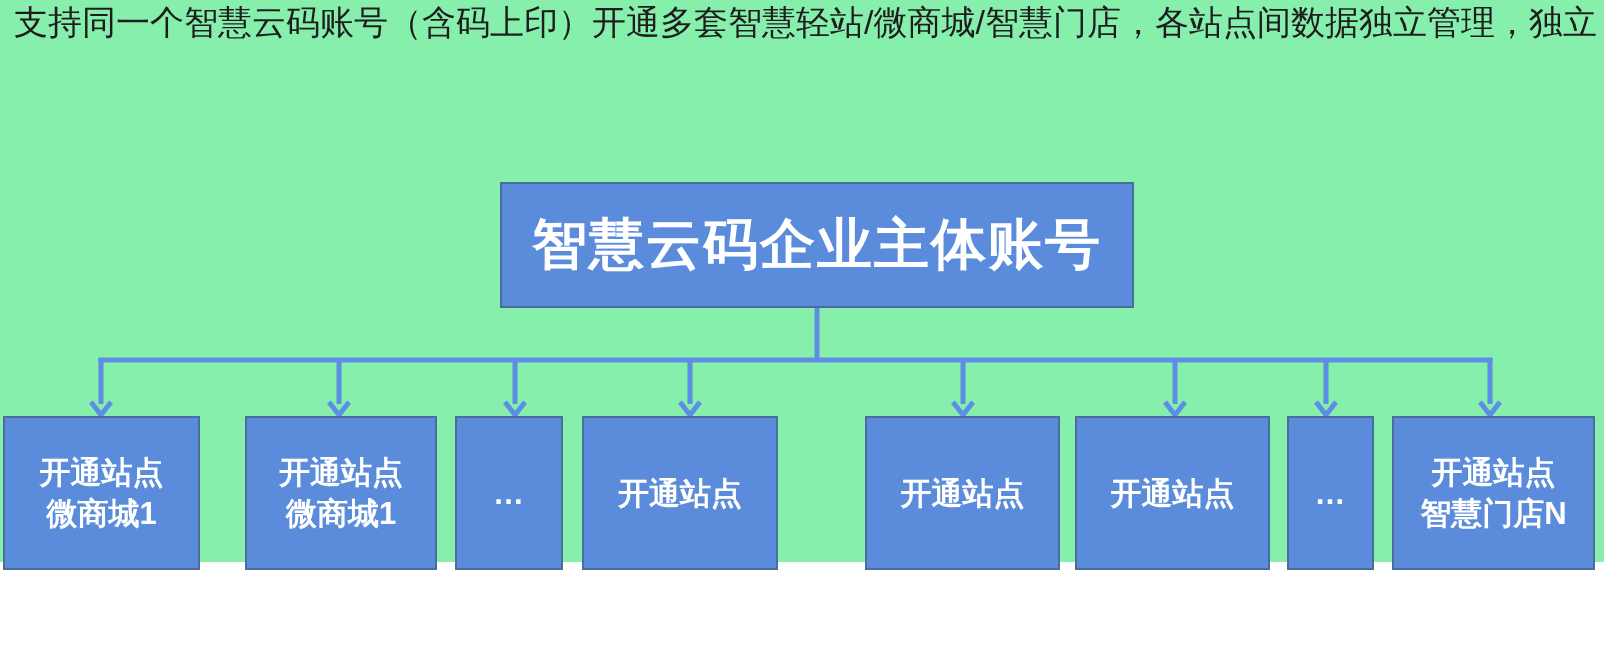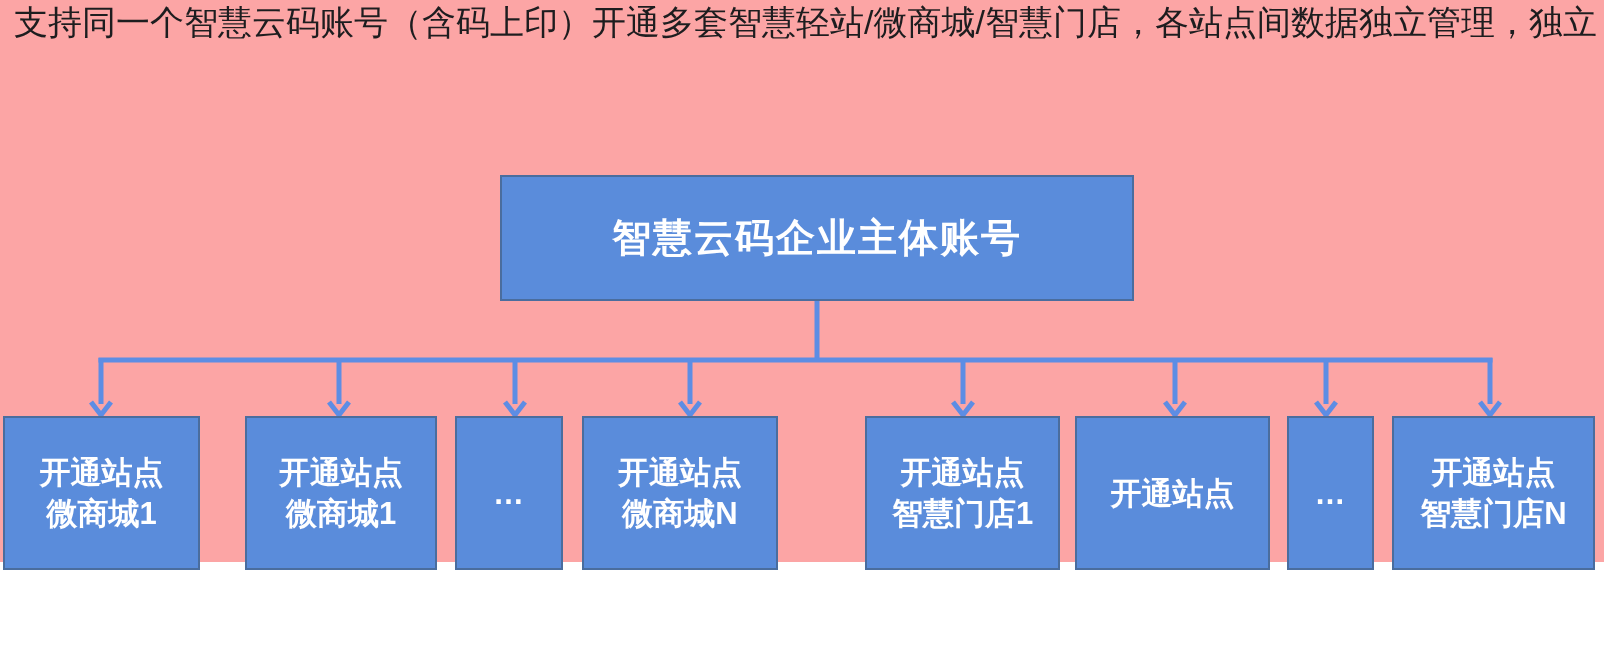--- a/index.html
+++ b/index.html
@@ -1,40 +1,40 @@
 <!DOCTYPE html>
 <html><head>
 <meta charset="utf-8">
 <style>
   html,body { margin:0; padding:0; background:#ffffff; }
   body {
     width:1604px; height:654px; overflow:hidden;
     font-family:"Liberation Sans","DejaVu Sans",sans-serif;
   }
-  .stage { position:relative; width:1604px; height:562px; background:#fca5a5; }
+  .stage { position:relative; width:1604px; height:562px; background:#86efac; }
 
   
   .intro {
     position:absolute; left:14px; top:-6px;
     font-size:34px; line-height:57px; color:#1d1d1f;
     white-space:nowrap; font-weight:400;
   }
   .intro div { white-space:nowrap; }
 
   
   .node {
     position:absolute; box-sizing:border-box;
     background:#5a8cdb; border:2px solid #4a6d9e;
     color:#ffffff; font-weight:bold;
     display:flex; align-items:center; justify-content:center;
     text-align:center;
   }
   .root {
-    left:500px; top:175px; width:634px; height:126px;
-    font-size:39px; letter-spacing:2px;
+    left:500px; top:182px; width:634px; height:126px;
+    font-size:55px; letter-spacing:2px;
   }
   .child {
     top:416px; height:154px;
     font-size:31px; line-height:41px;
     flex-direction:column;
   }
   .child .ellipsis { font-size:31px; letter-spacing:1px; }
 
   
   svg.connectors { position:absolute; left:0; top:0; pointer-events:none; }
@@ -100,26 +100,24 @@
     <div>开通站点</div>
     <div>微商城1</div>
   </div>
 
   <div class="node child" style="left:455px;width:108px">
     <div class="ellipsis">…</div>
   </div>
 
   <div class="node child" style="left:582px;width:196px">
     <div>开通站点</div>
-    <div>微商城N</div>
   </div>
 
   <div class="node child" style="left:865px;width:195px">
     <div>开通站点</div>
-    <div>智慧门店1</div>
   </div>
 
   <div class="node child" style="left:1075px;width:195px">
     <div>开通站点</div>
   </div>
 
   <div class="node child" style="left:1287px;width:87px">
     <div class="ellipsis">…</div>
   </div>
 

